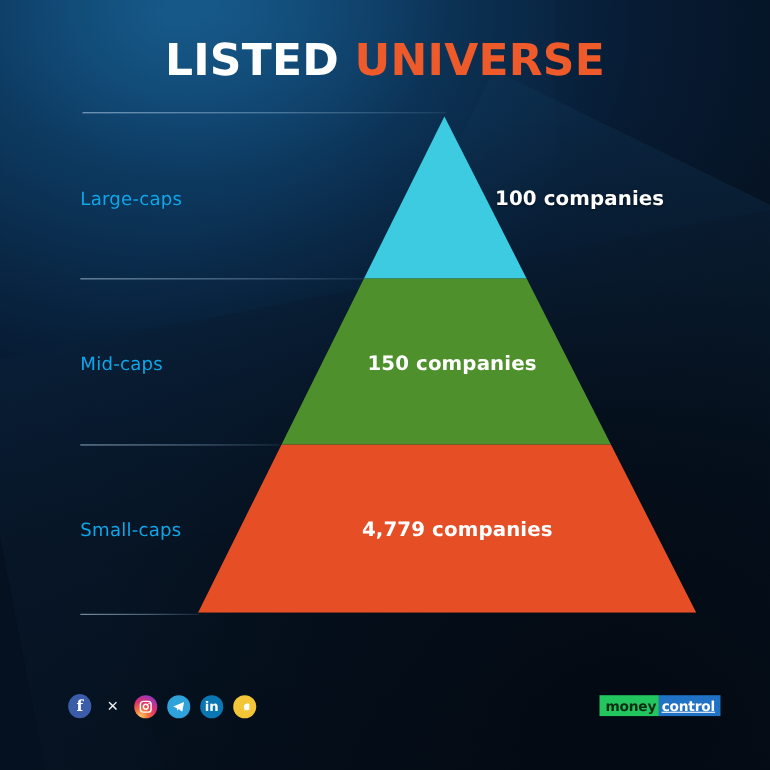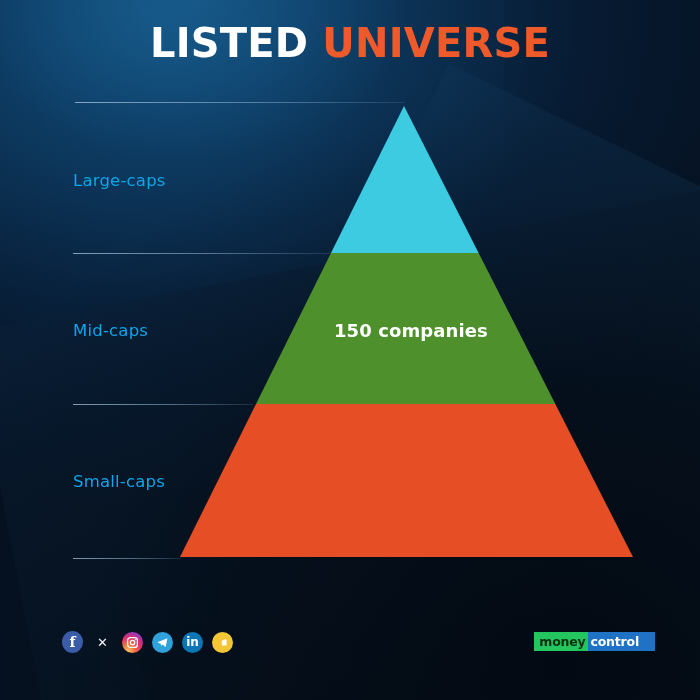--- a/index.html
+++ b/index.html
@@ -62,21 +62,21 @@
     left: 0; top: 0;
     width: 72%;
     height: 42%;
     background: radial-gradient(ellipse 80% 100% at 38% 0%, rgba(27,98,150,0.55) 0%, rgba(16,62,101,0.18) 55%, rgba(0,0,0,0) 100%);
   }
 
   
   .title {
     position: absolute;
     left: 0;
-    top: 23px;
+    top: 35px;
     width: 700px;
     text-align: center;
     font-size: 40px;
     font-weight: 900;
     letter-spacing: 0.2px;
     line-height: 1;
     white-space: nowrap;
   }
   .title .w1 { color: #ffffff; }
   .title .w2 { color: #ef5a2b; }
@@ -171,21 +171,21 @@
     display: flex;
     align-items: stretch;
     height: 19px;
     font-size: 12.5px;
     font-weight: 800;
     line-height: 19px;
     letter-spacing: -0.2px;
     cursor: pointer;
   }
   .mc-money   { background: #22c55e; color: #0f2d13; padding: 0 3px 0 5px; }
-  .mc-control { background: #1f72c4; color: #ffffff; padding: 0 16px 0 2px; }
+  .mc-control { background: #1f72c4; color: #ffffff; padding: 0 5px 0 2px; text-decoration: underline; }
 </style>
 </head>
 <body>
 
 <div id="canvas">
 
   <div class="bg-base"></div>
   <div class="bg-glow-top"></div>
   <div class="bg-diag-2"></div>
   <div class="bg-diag-1"></div>
@@ -211,21 +211,23 @@
       <rect id="seg-small" x="100" y="404" width="600" height="154" fill="#e64e26"></rect>
       <rect id="seg-mid" x="100" y="253" width="600" height="151" fill="#4e912c"></rect>
       <rect id="seg-large" x="100" y="100" width="600" height="153" fill="#3dcbe2"></rect>
     </g>
   </svg>
 
   <div class="cat-label" style="left:73px; top:171px;">Large-caps</div>
   <div class="cat-label" style="left:73px; top:321px;">Mid-caps</div>
   <div class="cat-label" style="left:73px; top:472px;">Small-caps</div>
 
+  <div class="val-label outside" style="left:450px; top:170px;">100 companies</div>
   <div class="val-label" style="left:334px; top:320px;text-align:right;">150 companies</div>
+  <div class="val-label" style="left:329px; top:471px;">4,779 companies</div>
 
 
   <div class="social-row">
     <div class="social-ico ico-fb">f</div>
     <div class="social-ico ico-x">✕</div>
     <div class="social-ico ico-ig">
       <svg width="13" height="13" viewBox="0 0 24 24">
         <rect x="3" y="3" width="18" height="18" rx="5" fill="none" stroke="#fff" stroke-width="2.4"></rect>
         <circle cx="12" cy="12" r="4.1" fill="none" stroke="#fff" stroke-width="2.4"></circle>
         <circle cx="17.4" cy="6.7" r="1.3" fill="#fff"></circle>

